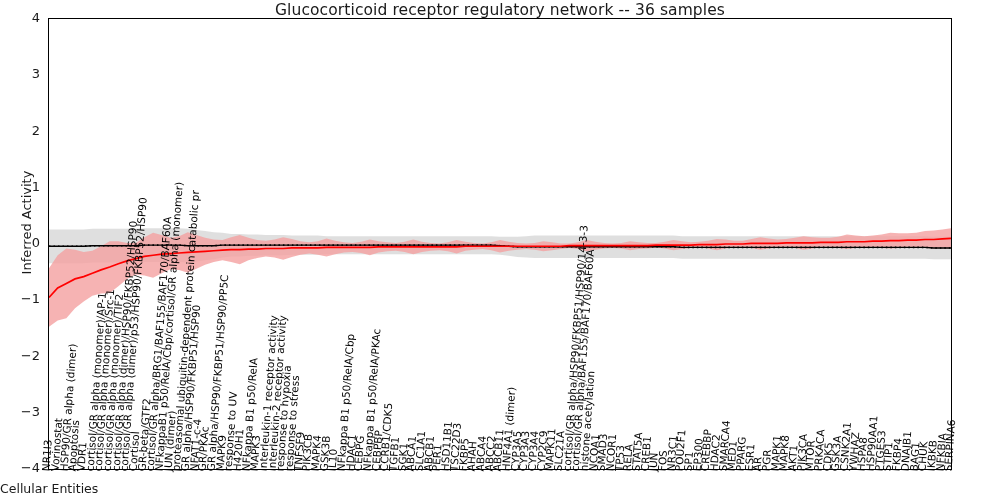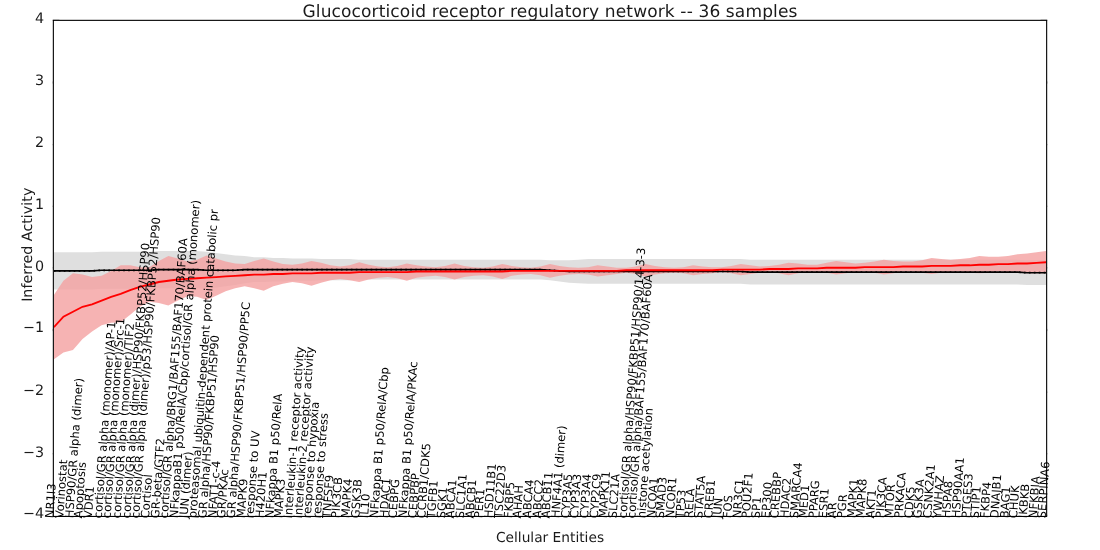--- a/index.html
+++ b/index.html
@@ -6,21 +6,21 @@
   body{width:1000px;height:500px;overflow:hidden;
        font-family:"DejaVu Sans","Liberation Sans",sans-serif;color:#000;}
   #root{position:relative;width:1000px;height:500px;}
 
   #title{position:absolute;left:0;top:1px;width:1000px;text-align:center;
          font-size:15.5px;color:#1a1a1a;letter-spacing:.1px;}
 
   #ylabel{position:absolute;left:-54px;top:215px;width:160px;text-align:center;
           transform:rotate(-90deg);font-size:13px;color:#1a1a1a;}
 
-  #xlabel{position:absolute;left:0;top:481px;width:1000px;text-align:center;
+  #xlabel{position:absolute;left:0;top:481px;width:1000px;
           font-size:12.5px;color:#1a1a1a;}
 
   
   #plot{position:absolute;left:48px;top:18px;width:904px;height:452px;
         border:1.3px solid #000;box-sizing:border-box;background:#fff;overflow:hidden;}
 
   #svg{position:absolute;left:0;top:0;}
 
   
   .ytick{position:absolute;right:1002px;font-size:13px;color:#1a1a1a;

